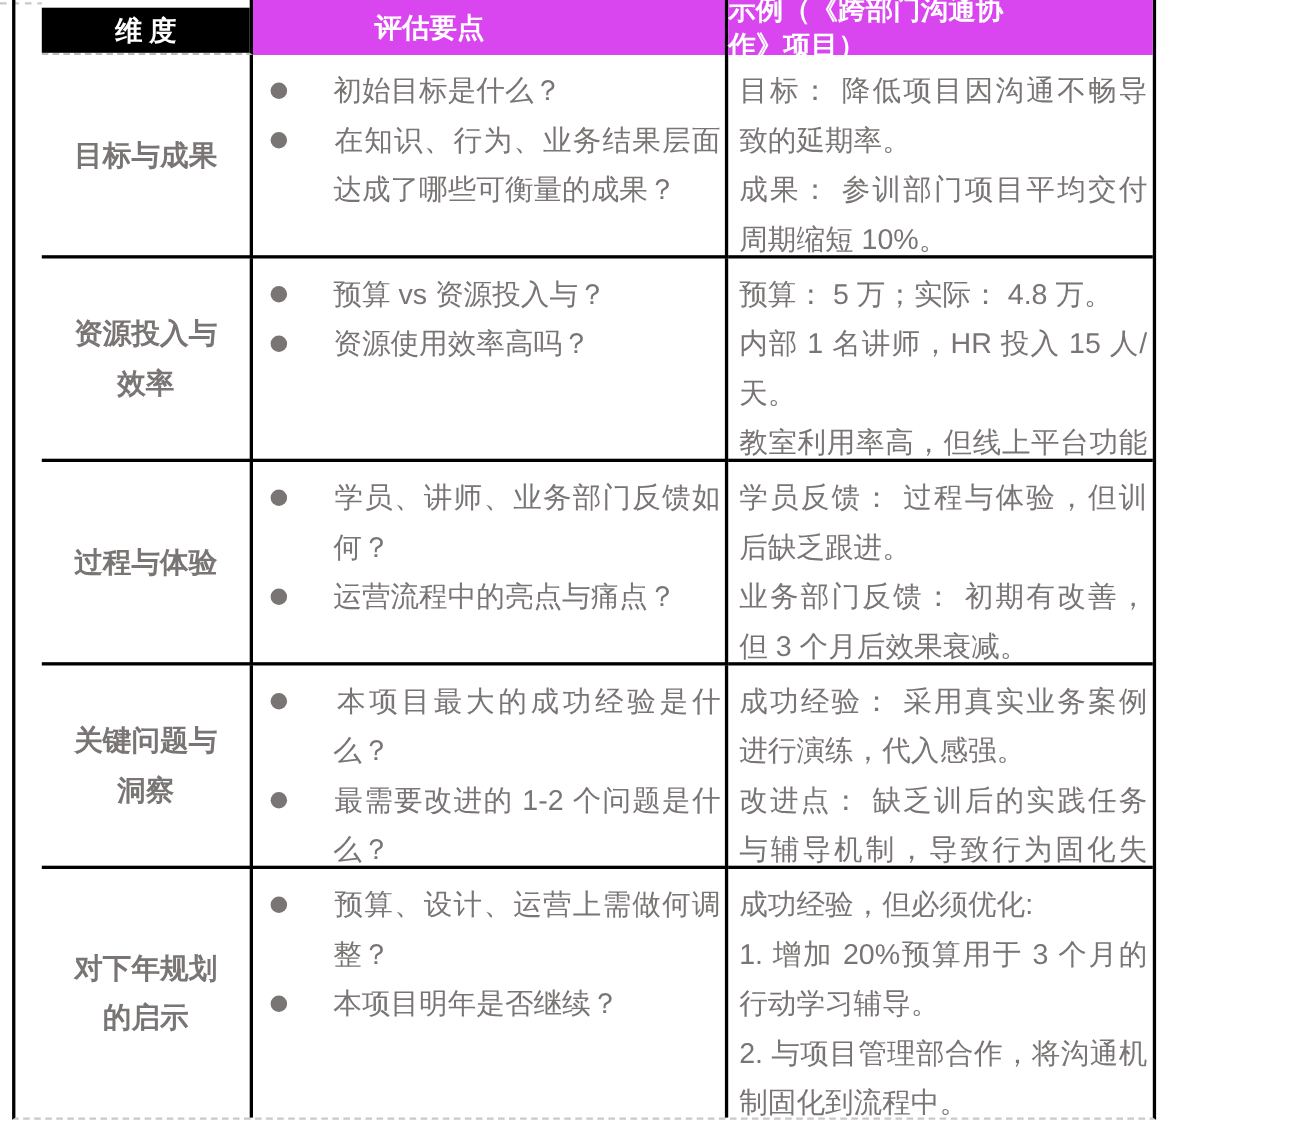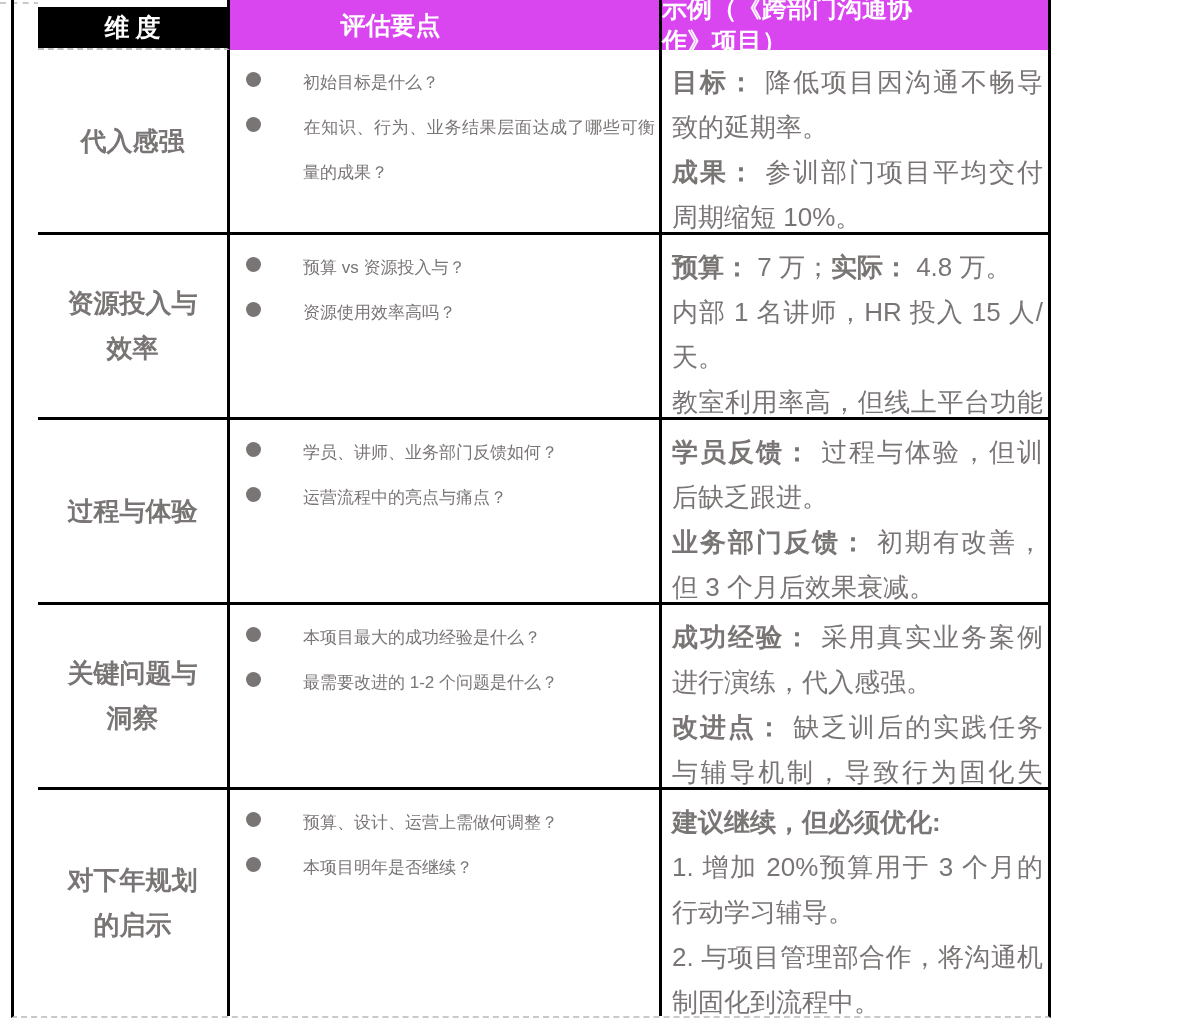--- a/index.html
+++ b/index.html
@@ -45,45 +45,45 @@
     border-right:3px solid #000;
     display:flex; align-items:center; justify-content:center;
   }
   .dim-text {
     font-weight:bold; font-size:26px; line-height:45px;
     text-align:center; white-space:pre-line;
   }
   .pts { border-right:3px solid #000; padding:10px 4px 0 16px; }
   .pts ul { margin:0; padding:0; list-style:none; }
   .pts li {
-    font-size:17px; line-height:45px;
+    font-size:26px; line-height:45px;
     padding-left:57px; text-indent:-57px;
     text-align:justify;
   }
   .bullet {
     display:inline-block; width:15px; height:15px; border-radius:50%;
     background:#7a7575; margin-right:42px; vertical-align:1px;
   }
   .ex { padding:10px 5px 0 10px; }
   .ex p { margin:0; font-size:26px; line-height:45px; text-align:justify; }
-  .ex b { font-weight:bold; }
+  .ex b { font-weight:normal; }
 </style>
 </head>
 <body>
 
 <div class="page">
   <div class="corner-dash"></div>
   <div class="tbl">
     <div class="hcell h1">
       <div class="hfill">维度</div>
     </div>
     <div class="hcell h2">评估要点</div>
     <div class="hcell h3">示例（《跨部门沟通协作》项目）</div>
   <div class="cell dim">
-        <div class="dim-text">代入感强</div>
+        <div class="dim-text">目标与成果</div>
       </div>
       <div class="cell pts">
         <ul>
           <li><span class="bullet"></span><span>初始目标是什么？</span></li>
           <li><span class="bullet"></span><span>在知识、行为、业务结果层面达成了哪些可衡量的成果？</span></li>
         </ul>
       </div>
       <div class="cell ex">
         <p><b>目标：</b><span> 降低项目因沟通不畅导致的延期率。</span></p>
         <p><b>成果：</b><span> 参训部门项目平均交付周期缩短 10%。</span></p>
@@ -92,21 +92,21 @@
         <div class="dim-text">资源投入与
 效率</div>
       </div>
       <div class="cell pts">
         <ul>
           <li><span class="bullet"></span><span>预算 vs 资源投入与？</span></li>
           <li><span class="bullet"></span><span>资源使用效率高吗？</span></li>
         </ul>
       </div>
       <div class="cell ex">
-        <p><b>预算：</b><span> 7 万；</span><b>实际：</b><span> 4.8 万。</span></p>
+        <p><b>预算：</b><span> 5 万；</span><b>实际：</b><span> 4.8 万。</span></p>
         <p><span>内部 1 名讲师，HR 投入 15 人/天。</span></p>
         <p><span>教室利用率高，但线上平台功能未充分利用。</span></p>
       </div>
       <div class="cell dim">
         <div class="dim-text">过程与体验</div>
       </div>
       <div class="cell pts">
         <ul>
           <li><span class="bullet"></span><span>学员、讲师、业务部门反馈如何？</span></li>
           <li><span class="bullet"></span><span>运营流程中的亮点与痛点？</span></li>
@@ -134,18 +134,18 @@
         <div class="dim-text">对下年规划
 的启示</div>
       </div>
       <div class="cell pts last">
         <ul>
           <li><span class="bullet"></span><span>预算、设计、运营上需做何调整？</span></li>
           <li><span class="bullet"></span><span>本项目明年是否继续？</span></li>
         </ul>
       </div>
       <div class="cell ex last">
-        <p><b>建议继续，但必须优化:</b></p>
+        <p><b>成功经验，但必须优化:</b></p>
         <p><span>1. 增加 20%预算用于 3 个月的行动学习辅导。</span></p>
         <p><span>2. 与项目管理部合作，将沟通机制固化到流程中。</span></p>
       </div>
     </div>
 </div>
 
 </body></html>

